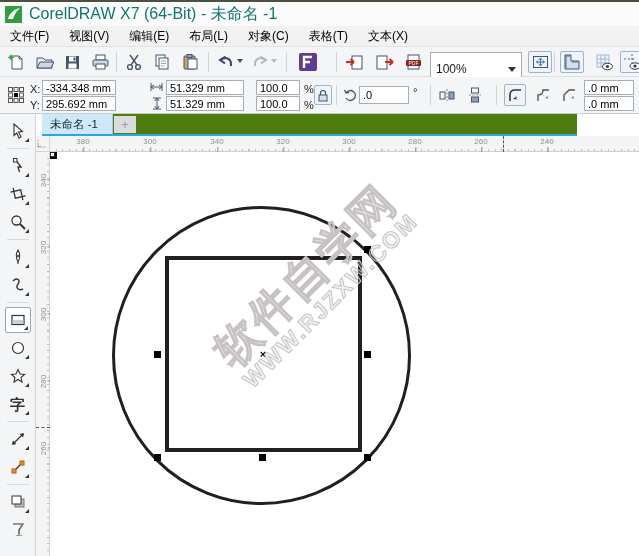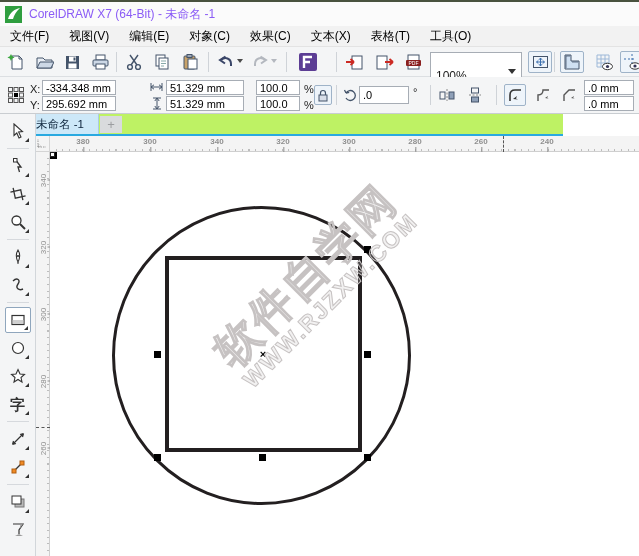--- a/index.html
+++ b/index.html
@@ -7,66 +7,66 @@
     font-family:"Liberation Sans","DejaVu Sans",sans-serif; font-size:12px; color:#1a1a1a;
     background:#f4f5f6; }
   .abs { position:absolute; }
   #app { position:relative; width:639px; height:556px; border-top:2px solid #49523f; background:#fff; }
 
   
   #titlebar { position:absolute; left:0; top:0; width:639px; height:24px; background:#fbfbfb;
     display:flex; align-items:center; padding-left:5px; }
   #corel-logo { width:17px; height:17px; background:#2f9e3f; position:relative; margin-right:7px; flex:0 0 auto; }
   #corel-logo svg { position:absolute; left:0; top:0; }
-  #title-text { font-size:12px; color:#8b5cf6; white-space:nowrap; }
+  #title-text { font-size:16px; color:#0f766e; white-space:nowrap; }
 
   
   #menubar { position:absolute; left:0; top:24px; width:639px; height:21px; background:#f2f2f2;
     border-bottom:1px solid #e3e3e3; display:flex; align-items:center; }
   .menu-item { padding:2px 10px; font-size:12px; color:#000; cursor:default; }
 
   
   #toolbar { position:absolute; left:0; top:45px; width:639px; height:30px; background:#f4f5f6;
     border-bottom:1px solid #dcdfe2; }
   #propbar { position:absolute; left:0; top:75px; width:639px; height:37px; background:#f4f5f6;
     border-bottom:1px solid #c9cdd1; }
   .tbtn { position:absolute; top:4px; width:24px; height:22px; display:flex; align-items:center;
     justify-content:center; border-radius:2px; }
   .tsep { position:absolute; top:5px; width:1px; height:20px; background:#cfd3d8; }
   .caret { position:absolute; top:12px; width:0; height:0; border-left:3px solid transparent;
     border-right:3px solid transparent; border-top:4px solid #4a4a4a; }
   .caret.dis { border-top-color:#b4b8bf; }
   .boxed { border:1px solid #9fb3c8; background:#eef4fa; }
   #zoom-combo { position:absolute; left:430px; top:5px; width:92px; height:20px; background:#fff;
-    border:1px solid #a7adb5; display:flex; align-items:flex-start; padding:16px 5px; font-size:12px; }
+    border:1px solid #a7adb5; display:flex; align-items:center; padding:16px 5px; font-size:12px; }
   #zoom-combo .cbx-caret { margin-left:auto; width:0; height:0; border-left:4px solid transparent;
     border-right:4px solid transparent; border-top:5px solid #333; }
 
   
   .pfield { position:absolute; background:#fff; border:1px solid #a7adb5; font-size:11px;
     padding:0 3px; display:flex; align-items:center; height:15px; color:#000; }
   .plabel { position:absolute; font-size:11px; color:#222; }
   .row1 { top:3px; } .row2 { top:19px; }
 
   
-  #tabrow { position:absolute; left:28px; top:112px; width:535px; height:22px; background:#bef264; }
+  #tabrow { position:absolute; left:42px; top:112px; width:535px; height:22px; background:#4d7c0f; }
   #tabrow .blue-line { position:absolute; left:0; bottom:0; width:100%; height:2px; background:#29a9e0; }
   #doc-tab { position:absolute; left:0; top:0; height:20px; padding:0 14px 0 8px; background:#cde8f8;
     border-right:1px solid #aacbe2; display:flex; align-items:center; font-size:11.5px; color:#0b2239; }
   #new-tab-btn { position:absolute; left:72px; top:2px; width:22px; height:17px; background:#d9dbdd;
     color:#9b9da0; font-size:13px; display:flex; align-items:center; justify-content:center; }
 
   
   #ruler-corner { position:absolute; left:36px; top:134px; width:14px; height:16px; background:#f4f4f4;
     border-right:1px solid #d4d4d4; border-bottom:1px solid #d4d4d4; }
   #hruler { position:absolute; left:50px; top:134px; width:589px; height:16px; background:#f4f4f4;
     border-bottom:1px solid #cfcfcf;
     background-image:repeating-linear-gradient(90deg,transparent 0px,transparent 5.6px,#bdbdbd 5.6px,#bdbdbd 6.65px);
     background-size:100% 2px; background-position:0 100%; background-repeat:no-repeat; }
-  .hlab { position:absolute; top:1px; transform:translateX(-50%); font-size:8px; color:#8f8f8f;font-weight:bold; }
+  .hlab { position:absolute; top:1px; transform:translateX(-50%); font-size:8px; color:#8f8f8f; }
   .hlab::after { content:""; position:absolute; left:50%; top:10px; width:1px; height:5px; background:#8f8f8f; }
   .hlab:nth-of-type(1){left:33px}.hlab:nth-of-type(2){left:100px}.hlab:nth-of-type(3){left:167px}
   .hlab:nth-of-type(4){left:233px}.hlab:nth-of-type(5){left:299px}.hlab:nth-of-type(6){left:365px}
   .hlab:nth-of-type(7){left:431px}.hlab:nth-of-type(8){left:497px}
   #hruler-page-mark { position:absolute; left:453px; top:0; width:0; height:16px; border-left:1px dashed #555; }
   #vruler { position:absolute; left:36px; top:150px; width:14px; height:406px; background:#f4f4f4;
     border-right:1px solid #cfcfcf;
     background-image:repeating-linear-gradient(180deg,transparent 0px,transparent 5.6px,#bdbdbd 5.6px,#bdbdbd 6.65px);
     background-size:2px 100%; background-position:100% 0; background-repeat:no-repeat; }
   .vlab { position:absolute; left:1px; transform:rotate(-90deg); transform-origin:center; width:20px;
@@ -123,25 +123,24 @@
           <path d="M3 13 C5 6,10 3,15 2 C11 6,9 9,8 13 Z" fill="#fff"></path>
         </svg>
     </span>
     <span id="title-text">CorelDRAW X7 (64-Bit) - 未命名 -1</span>
   </div>
 
   <div id="menubar">
     <span class="menu-item">文件(F)</span>
     <span class="menu-item">视图(V)</span>
     <span class="menu-item">编辑(E)</span>
+    <span class="menu-item">布局(L)</span>
     <span class="menu-item">对象(C)</span>
-    <span class="menu-item">效果(C)</span>
+    <span class="menu-item">表格(T)</span>
     <span class="menu-item">文本(X)</span>
-    <span class="menu-item">表格(T)</span>
-    <span class="menu-item">工具(O)</span>
   </div>
 
   <div id="toolbar">
     <div class="tbtn" style="left:4px">
       <svg width="18" height="18" viewBox="0 0 18 18">
           <path d="M5 3 H12 L15 6 V16 H5 Z" fill="#fff" stroke="#44546a"></path>
           <path d="M12 3 L12 6 L15 6" fill="none" stroke="#44546a"></path>
           <path d="M4 1 l1.2 2.2 L7.6 4.4 L5.2 5.6 L4 8 L2.8 5.6 L0.4 4.4 L2.8 3.2 Z" fill="#3aa63e"></path>
         </svg>
     </div>

